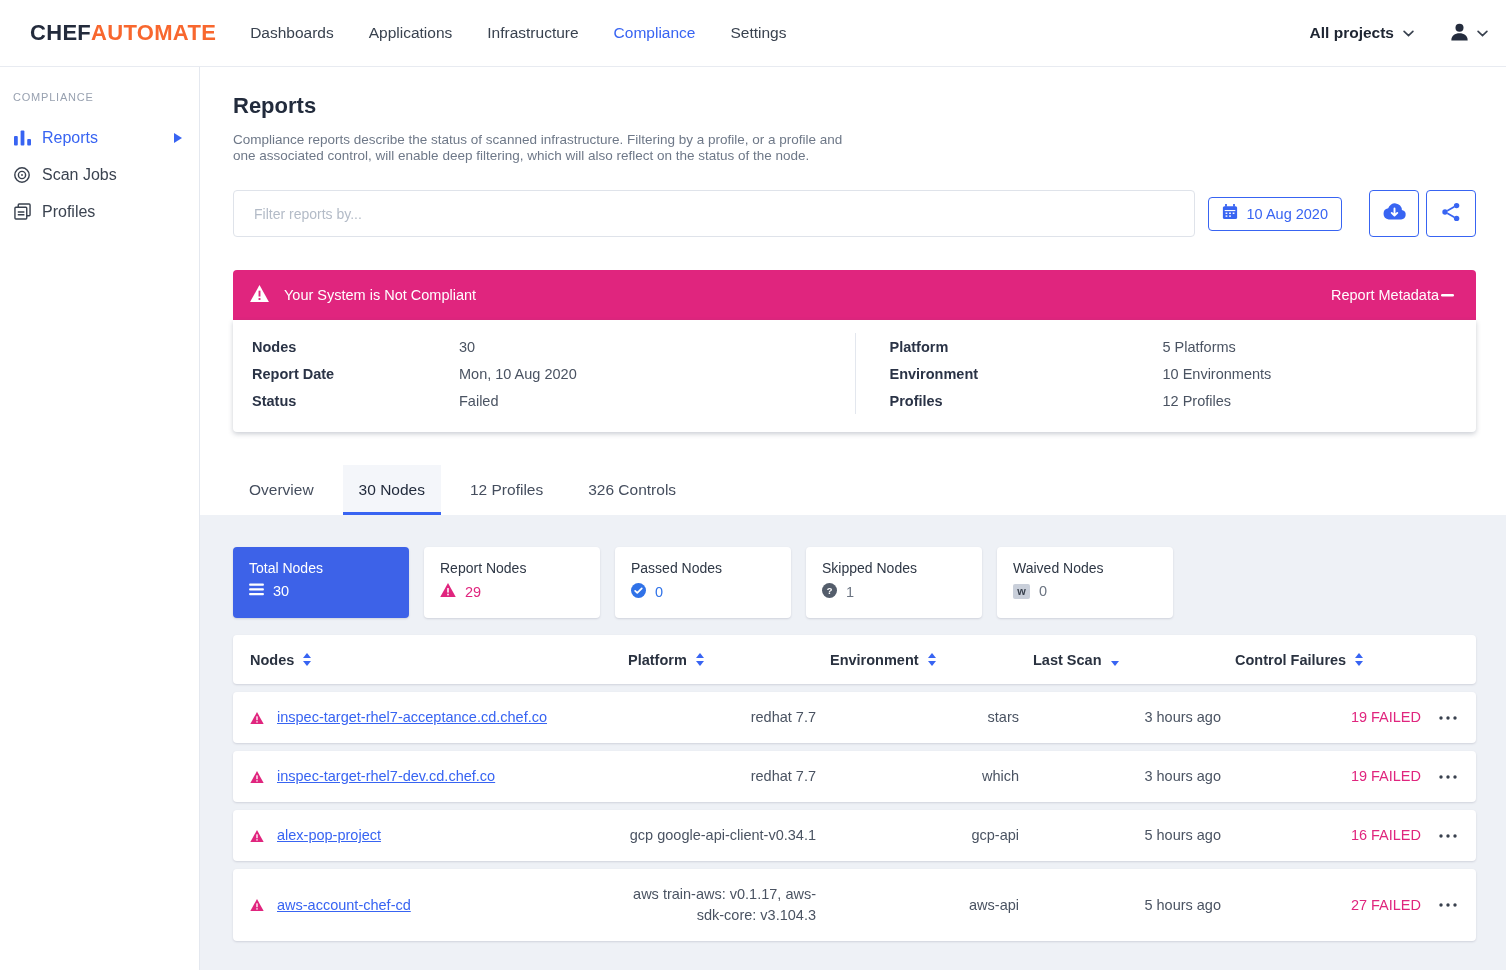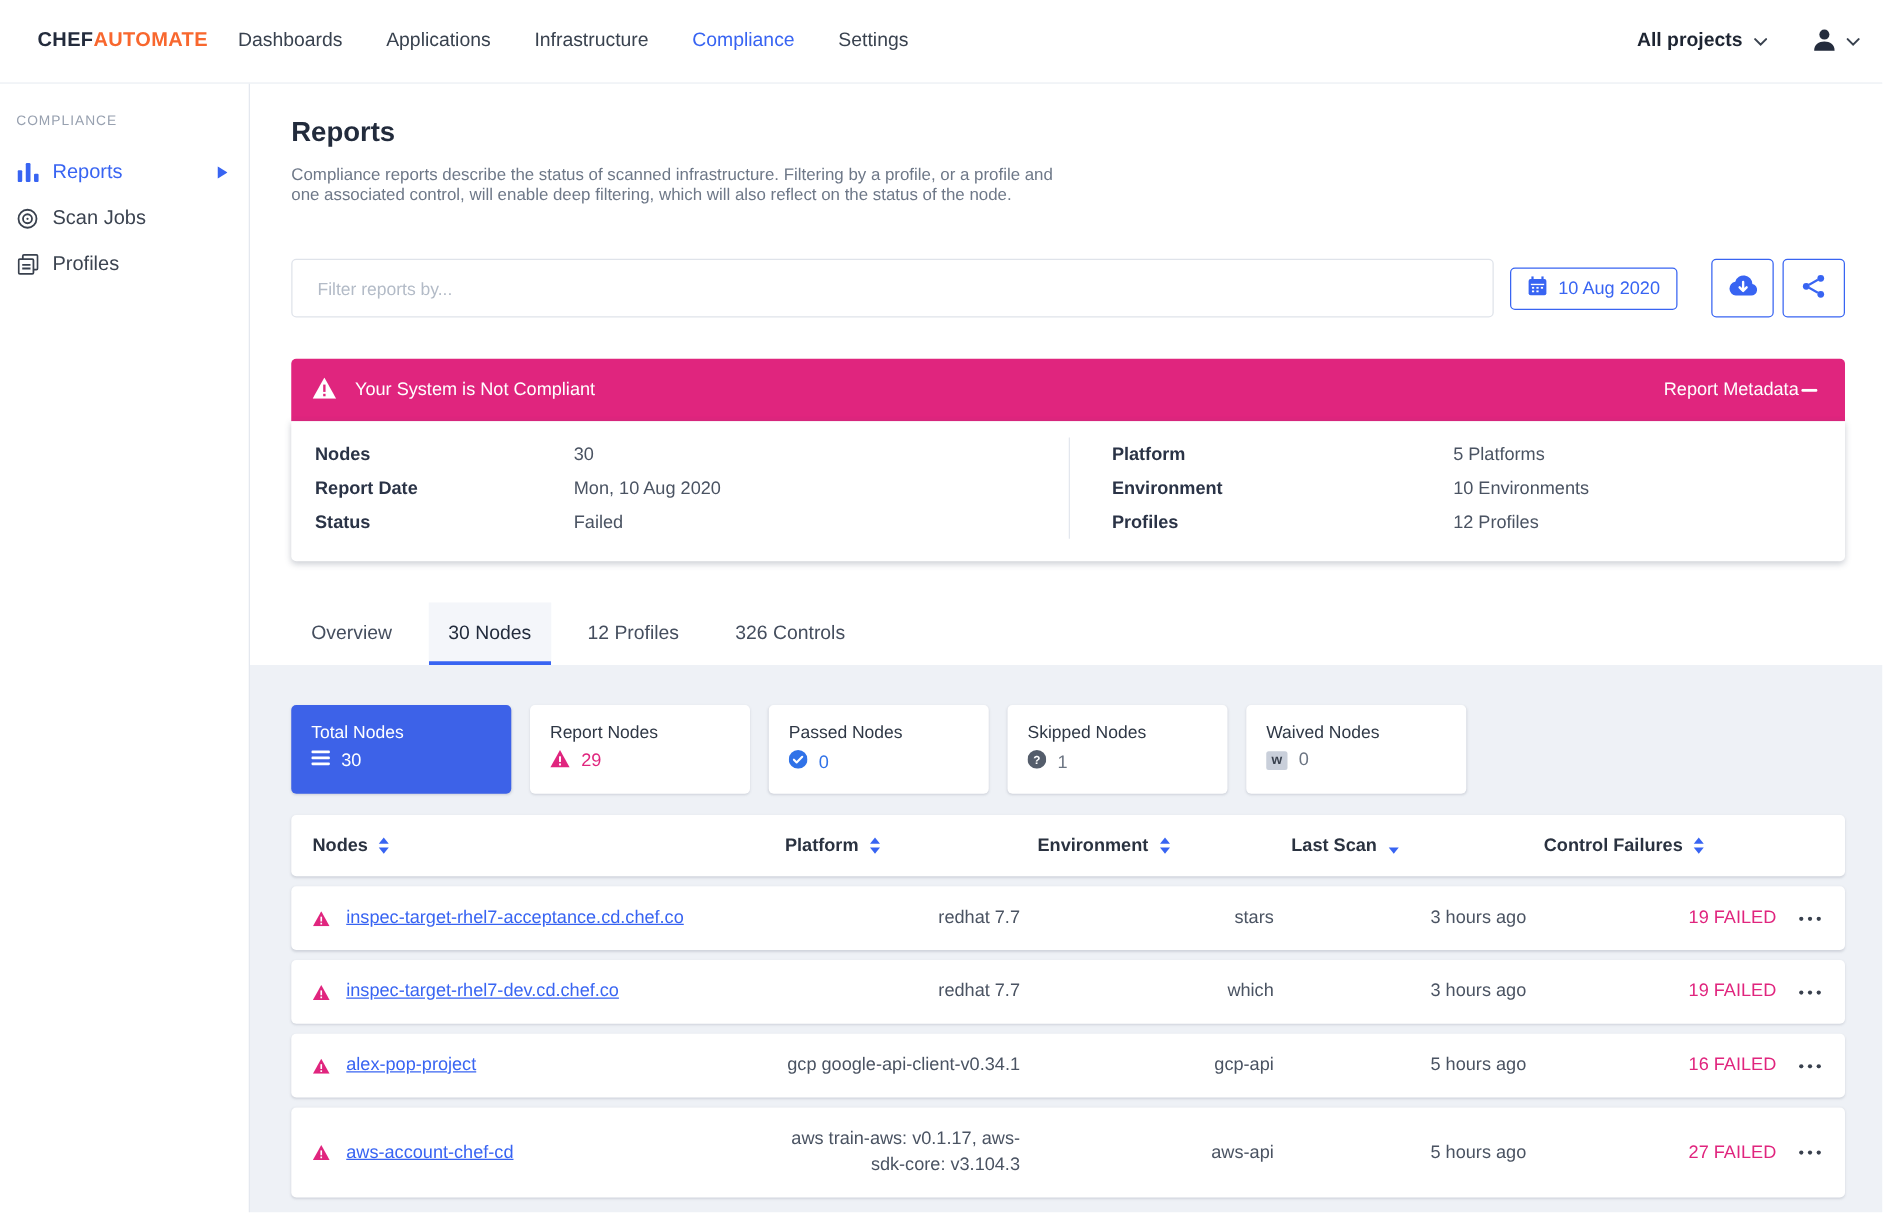--- a/index.html
+++ b/index.html
@@ -10,24 +10,24 @@
     background:#ffffff; color:#39414e;
   }
   button { font-family:inherit; }
 
   
   header {
     height:67px; display:flex; align-items:center;
     padding:0 12px 0 30px; background:#fff;
     border-bottom:1px solid #e8ebf1;
   }
-  .logo { font-size:16px; font-weight:800; letter-spacing:.3px; cursor:pointer; white-space:nowrap; }
+  .logo { font-size:22px; font-weight:800; letter-spacing:.3px; cursor:pointer; white-space:nowrap; }
   .logo-chef { color:#232b3c; }
   .logo-automate { color:#f8672e; font-weight:600; }
-  nav { display:flex; gap:35px; margin-left:24px; }
+  nav { display:flex; gap:35px; margin-left:34px; }
   .nav-link { font-size:15.5px; color:#39424f; cursor:pointer; }
   .nav-link.active { color:#3864f2; }
   .topnav-right { margin-left:auto; display:flex; align-items:center; gap:22px; }
   .projects-btn {
     display:flex; align-items:center; gap:9px; background:none; border:none;
     font-size:15.5px; font-weight:700; color:#1e2532; cursor:pointer;justify-content:center;
   }
   .user-btn { display:flex; align-items:center; gap:6px; background:none; border:none; color:#242c3d; cursor:pointer; }
   .chev { color:#39424f; display:flex; }
 
@@ -39,21 +39,21 @@
   }
   .side-title { font-size:11px; letter-spacing:.8px; color:#98a1b0; padding-left:13px; margin-bottom:16px; }
   .side-item { display:flex; align-items:center; height:37px; padding-left:13px; font-size:16px; color:#3b4350; cursor:pointer; }
   .side-icon { width:18px; margin-right:11px; display:flex; justify-content:center; color:#39414e; }
   .side-item.active, .side-item.active .side-icon { color:#3864f2; }
   .side-arrow { margin-left:auto; margin-right:17px; color:#3864f2; display:flex; }
 
   main { flex:1; display:flex; flex-direction:column; min-width:0; }
   .white-area { padding:26px 30px 0 33px; background:#fff; }
   .page-title { font-size:22px; font-weight:700; color:#222b3c; margin:0 0 13px; }
-  .desc { font-size:13.5px; line-height:16px; color:#6e7888; max-width:618px; margin:0 0 43px; }
+  .desc { font-size:13.5px; line-height:16px; color:#6e7888; max-width:618px; margin:0 0 26px; }
 
   
   .filter-row { display:flex; align-items:center; margin-bottom:33px; }
   .filter-input {
     flex:1; height:47px; border:1px solid #dfe3ea; border-radius:4px;
     padding:0 20px; font-size:14px; color:#39414e; outline:none;
   }
   .filter-input::placeholder { color:#b3bbc7; }
   .date-btn {
     display:flex; align-items:center; gap:9px; height:34px; padding:0 13px;

